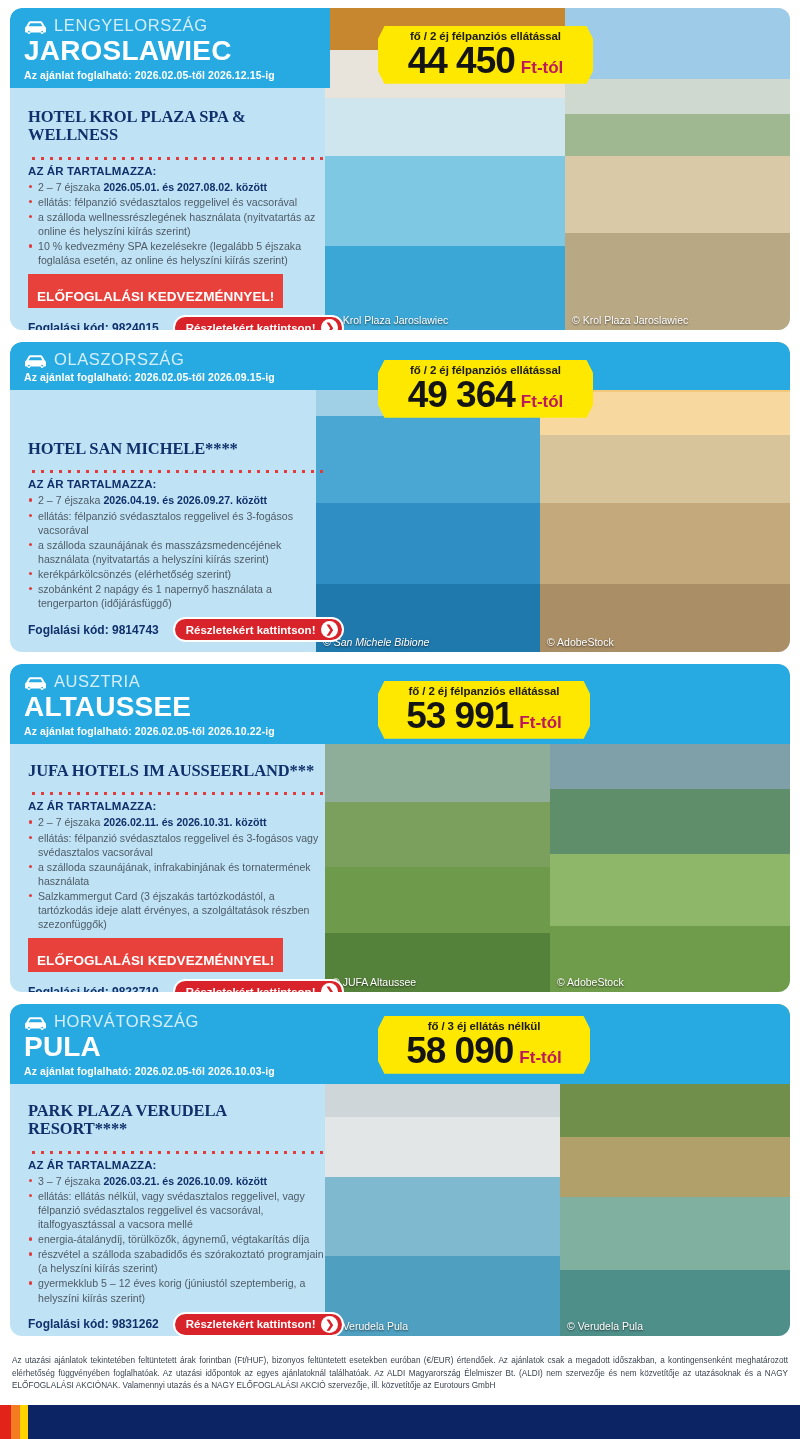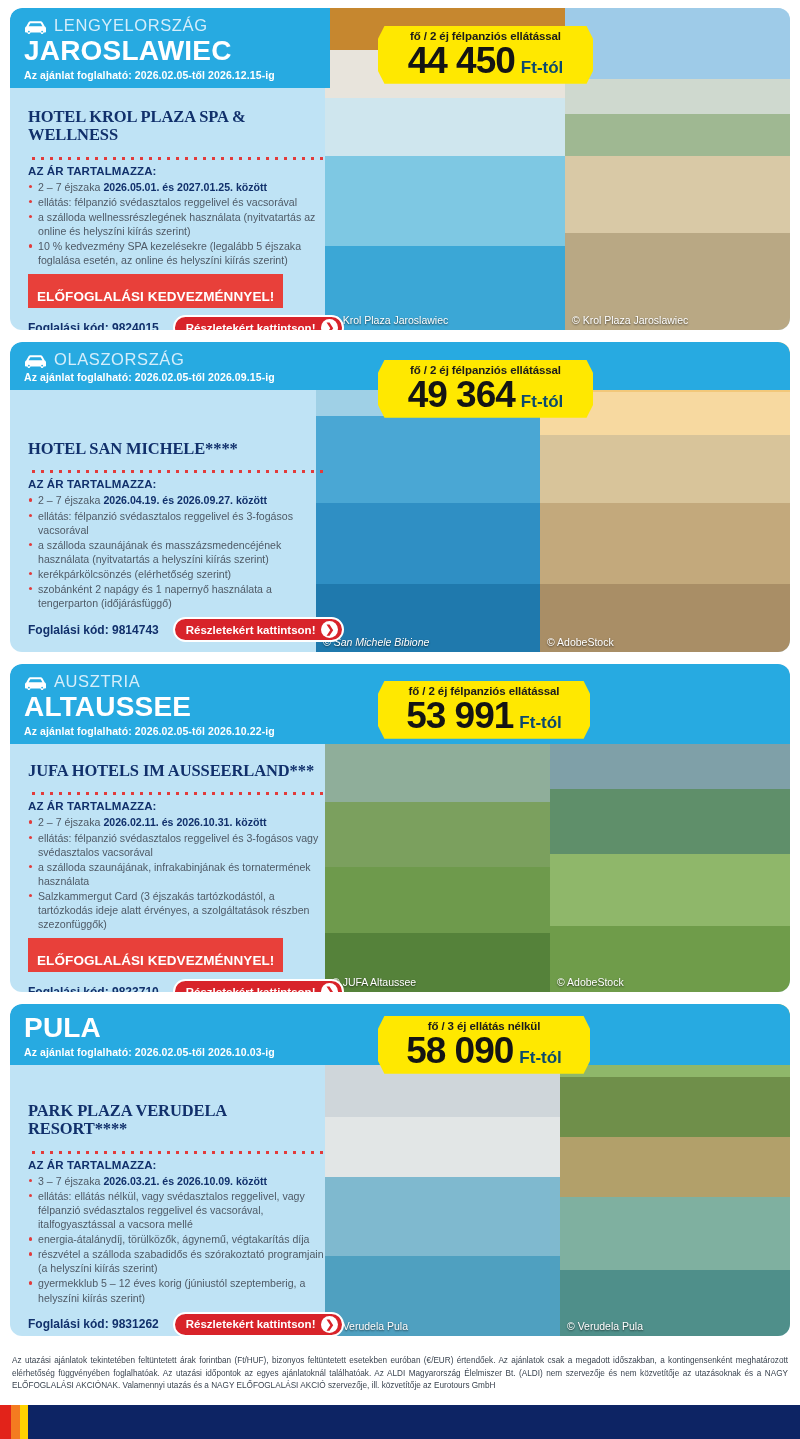--- a/index.html
+++ b/index.html
@@ -203,21 +203,21 @@
   .badge-amount {
     font-size: 37px;
     font-weight: 700;
     color: #141414;
     letter-spacing: -1px;
     line-height: 1;
   }
   .badge-cur {
     font-size: 17px;
     font-weight: 700;
-    color: #0c4a6e;
+    color: #be185d;
     line-height: 1;
   }
 
   
   .footer-text {
     position: absolute;
     left: 12px;
     top: 1355px;
     width: 776px;
     font-size: 8.2px;
@@ -279,21 +279,21 @@
                   <circle fill="#27aae1" cx="4.9" cy="11.6" r=".9"></circle>
                   <circle fill="#27aae1" cx="18.1" cy="11.6" r=".9"></circle>
                 </svg>
               </span>
               <span class="country">LENGYELORSZÁG</span>
             </div>
             <div class="city">JAROSLAWIEC</div>
             <div class="bookable">Az ajánlat foglalható: 2026.02.05-től 2026.12.15-ig</div>
           </div>
           <div class="card-body" style="top:86px;"><div class="hotel">HOTEL KROL PLAZA SPA &amp; WELLNESS</div><div class="dots"></div><div class="incl-title">AZ ÁR TARTALMAZZA:</div><ul class="incl">
-              <li><span>2 – 7 éjszaka </span><b>2026.05.01. és 2027.01.25. között</b></li>
+              <li><span>2 – 7 éjszaka </span><b>2026.05.01. és 2027.08.02. között</b></li>
               <li><span>ellátás: félpanzió svédasztalos reggelivel és vacsorával</span></li>
               <li><span>a szálloda wellnessrészlegének használata (nyitvatartás az online és helyszíni kiírás szerint)</span></li>
               <li><span>10 % kedvezmény SPA kezelésekre (legalább 5 éjszaka foglalása esetén, az online és helyszíni kiírás szerint)</span></li>
             </ul><div class="promo">ELŐFOGLALÁSI KEDVEZMÉNNYEL!</div><div class="bottom-row">
               <span class="bcode">Foglalási kód: 9824015</span>
               <span class="cta">
                 <span>Részletekért kattintson!</span>
                 <span class="cta-arrow">❯</span>
               </span>
             </div></div>
@@ -408,20 +408,31 @@
         <div class="card-inner">
           <div class="photos">
             <div class="photo ph-res1" style="width:235px;">
               <span class="cap">© Verudela Pula</span>
             </div>
             <div class="photo ph-res2" style="width:230px;">
               <span class="cap">© Verudela Pula</span>
             </div>
           </div>
           <div class="card-head head-wide">
+            <div class="country-row">
+              <span class="car-icon">
+                <svg width="23" height="15" viewBox="0 0 23 15" aria-hidden="true">
+                  <path fill="#ffffff" d="M2.2 6.6 4.4 2.6C4.9 1.7 5.8 1.2 6.8 1.2h9.4c1 0 1.9.5 2.4 1.4l2.2 4c.7.3 1.2 1 1.2 1.8v3.1c0 .6-.5 1.1-1.1 1.1h-1.3c0 .8-.7 1.5-1.5 1.5s-1.5-.7-1.5-1.5H6.4c0 .8-.7 1.5-1.5 1.5s-1.5-.7-1.5-1.5H2.1c-.6 0-1.1-.5-1.1-1.1V8.4c0-.8.5-1.5 1.2-1.8z"></path>
+                  <path fill="#27aae1" d="M6.3 3.2h10.4l1.7 3.1H4.6z"></path>
+                  <circle fill="#27aae1" cx="4.9" cy="11.6" r=".9"></circle>
+                  <circle fill="#27aae1" cx="18.1" cy="11.6" r=".9"></circle>
+                </svg>
+              </span>
+              <span class="country">HORVÁTORSZÁG</span>
+            </div>
             <div class="city">PULA</div>
             <div class="bookable">Az ajánlat foglalható: 2026.02.05-től 2026.10.03-ig</div>
           </div>
           <div class="card-body" style="top:84px;">
             <div class="hotel">PARK PLAZA VERUDELA RESORT****</div>
             <div class="dots"></div>
             <div class="incl-title">AZ ÁR TARTALMAZZA:</div>
             <ul class="incl">
               <li><span>3 – 7 éjszaka </span><b>2026.03.21. és 2026.10.09. között</b></li>
               <li><span>ellátás: ellátás nélkül, vagy svédasztalos reggelivel, vagy félpanzió svédasztalos reggelivel és vacsorával, italfogyasztással a vacsora mellé</span></li>

